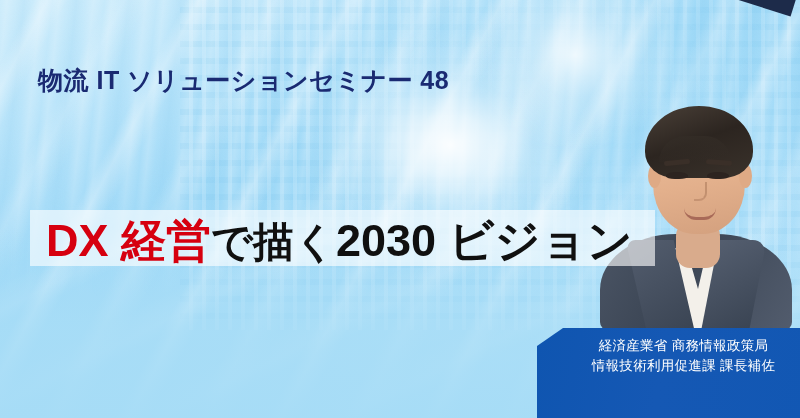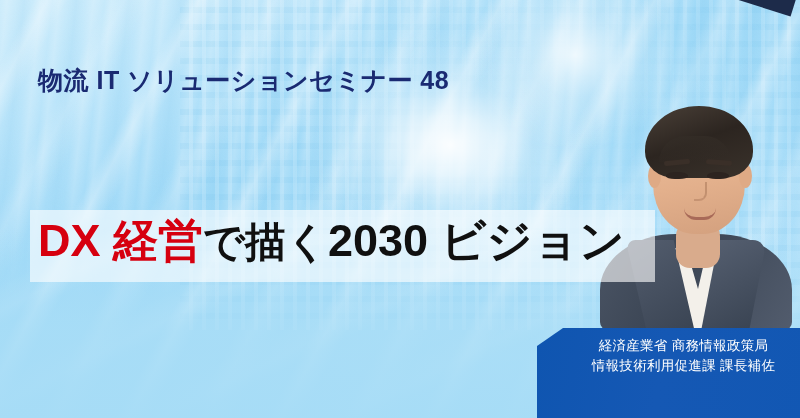--- a/index.html
+++ b/index.html
@@ -324,23 +324,23 @@
     line-height: 58px;
     padding-left: 12px;
     font-size: 39px;
     letter-spacing: 0px;
   }
   .hl-1 .big { font-size: 43px; }
   .hl-2 {
     left: 30px;
     top: 210px;
     width: 625px;
-    height: 72px;
+    height: 56px;
     line-height: 62px;
-    padding-left: 8px;
+    padding-left: 16px;
     font-size: 41px;
     letter-spacing: 0px;
   }
   .hl-2 .accent { color: #d6000f; font-size: 45px; }
   .hl-2 .big { font-size: 45px; }
 </style>
 </head>
 <body>
 
 <div id="banner">

